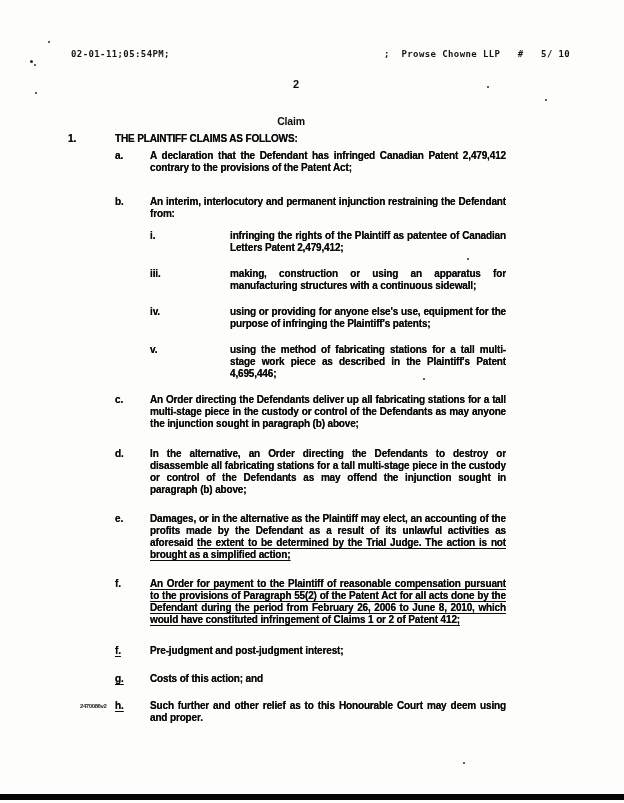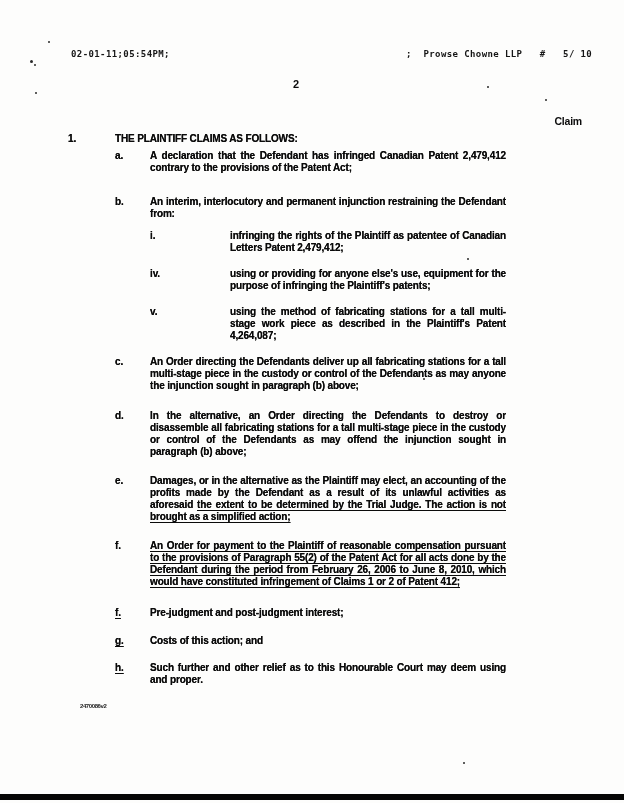--- a/index.html
+++ b/index.html
@@ -20,30 +20,30 @@
     position:absolute;
     top:49px;
     font-family:"DejaVu Sans Mono",monospace;
     font-size:9px;
     font-weight:bold;
     letter-spacing:0.4px;
     white-space:pre;
     color:#161616;
   }
   .fax-hdr-left{left:71px;}
-  .fax-hdr-right{left:406px;}
+  .fax-hdr-right{left:384px;}
 
   .page-number{
     position:absolute;top:78px;left:0;width:592px;
     text-align:center;
     font-size:11px;font-weight:bold;
   }
   .section-heading{
     position:absolute;top:115px;left:0;width:582px;
-    text-align:right;
+    text-align:center;
     font-size:10.5px;font-weight:bold;
     letter-spacing:-0.2px;
   }
 
   
   .content{
     position:absolute;top:133px;left:68px;width:438px;
     font-size:10px;line-height:12px;font-weight:700;
     letter-spacing:-0.15px;
     text-shadow:0 0 0.35px rgba(0,0,0,0.85);
@@ -112,29 +112,33 @@
     <div class="item mt22">
       <span class="ilabel">b.</span>
       <span class="itext">An interim, interlocutory and permanent injunction restraining the Defendant from:</span>
     </div>
 
     <div class="sub mt10">
       <span class="slabel">i.</span>
       <span class="stext">infringing the rights of the Plaintiff as patentee of Canadian Letters Patent 2,479,412;</span>
     </div>
 
+    <div class="sub mt14">
+      <span class="slabel">iii.</span>
+      <span class="stext">making, construction or using an apparatus for manufacturing structures with a continuous sidewall;</span>
+    </div>
 
     <div class="sub mt14">
       <span class="slabel">iv.</span>
       <span class="stext">using or providing for anyone else's use, equipment for the purpose of infringing the Plaintiff's patents;</span>
     </div>
 
     <div class="sub mt14">
       <span class="slabel">v.</span>
-      <span class="stext">using the method of fabricating stations for a tall multi-stage work piece as described in the Plaintiff's Patent 4,264,087;</span>
+      <span class="stext">using the method of fabricating stations for a tall multi-stage work piece as described in the Plaintiff's Patent 4,695,446;</span>
     </div>
 
     <div class="item mt14">
       <span class="ilabel">c.</span>
       <span class="itext">An Order directing the Defendants deliver up all fabricating stations for a tall multi-stage piece in the custody or control of the Defendants as may anyone the injunction sought in paragraph (b) above;</span>
     </div>
 
     <div class="item mt18">
       <span class="ilabel">d.</span>
       <span class="itext">In the alternative, an Order directing the Defendants to destroy or disassemble all fabricating stations for a tall multi-stage piece in the custody or control of the Defendants as may offend the injunction sought in paragraph (b) above;</span>

